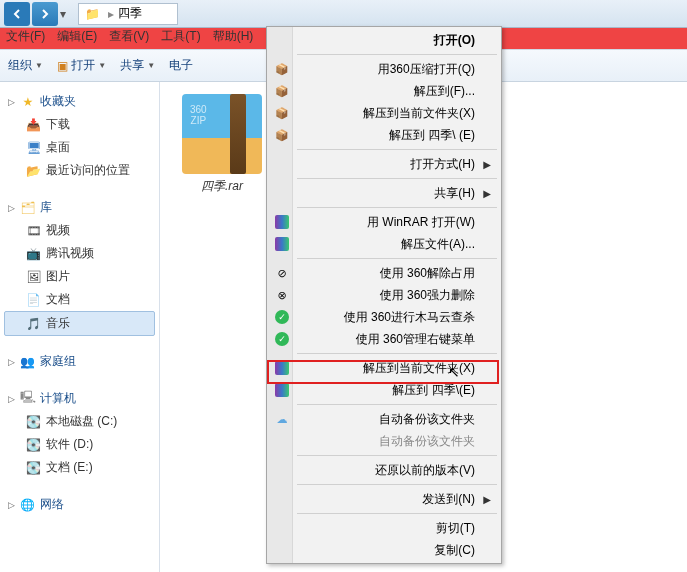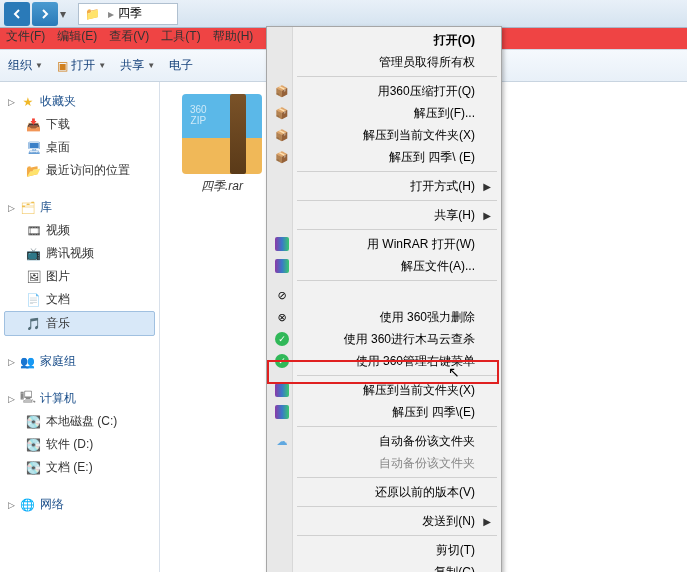--- a/index.html
+++ b/index.html
@@ -209,23 +209,20 @@
     </div>
   </div>
 </div>
 
 <div class="context-menu">
   <div class="icon-strip"></div>
   <div class="menu-items">
     <div class="menu-item bold">
         <span>打开(O)</span>
       </div>
-    <div class="menu-item">
-        <span>管理员取得所有权</span>
-      </div>
     <div class="menu-sep"></div>
     <div class="menu-item">
         <span class="micn">📦</span>
         <span>用360压缩打开(Q)</span>
       </div>
     <div class="menu-item">
         <span class="micn">📦</span>
         <span>解压到(F)...</span>
       </div>
     <div class="menu-item">
@@ -255,20 +252,21 @@
       </div>
     <div class="menu-item">
         <span class="micn">
           <span class="ic-winrar"></span>
         </span>
         <span>解压文件(A)...</span>
       </div>
     <div class="menu-sep"></div>
     <div class="menu-item">
         <span class="micn">⊘</span>
+        <span>使用 360解除占用</span>
       </div>
     <div class="menu-item">
         <span class="micn">⊗</span>
         <span>使用 360强力删除</span>
       </div>
     <div class="menu-item">
         <span class="micn">
           <span class="ic-360">✓</span>
         </span>
         <span>使用 360进行木马云查杀</span>

